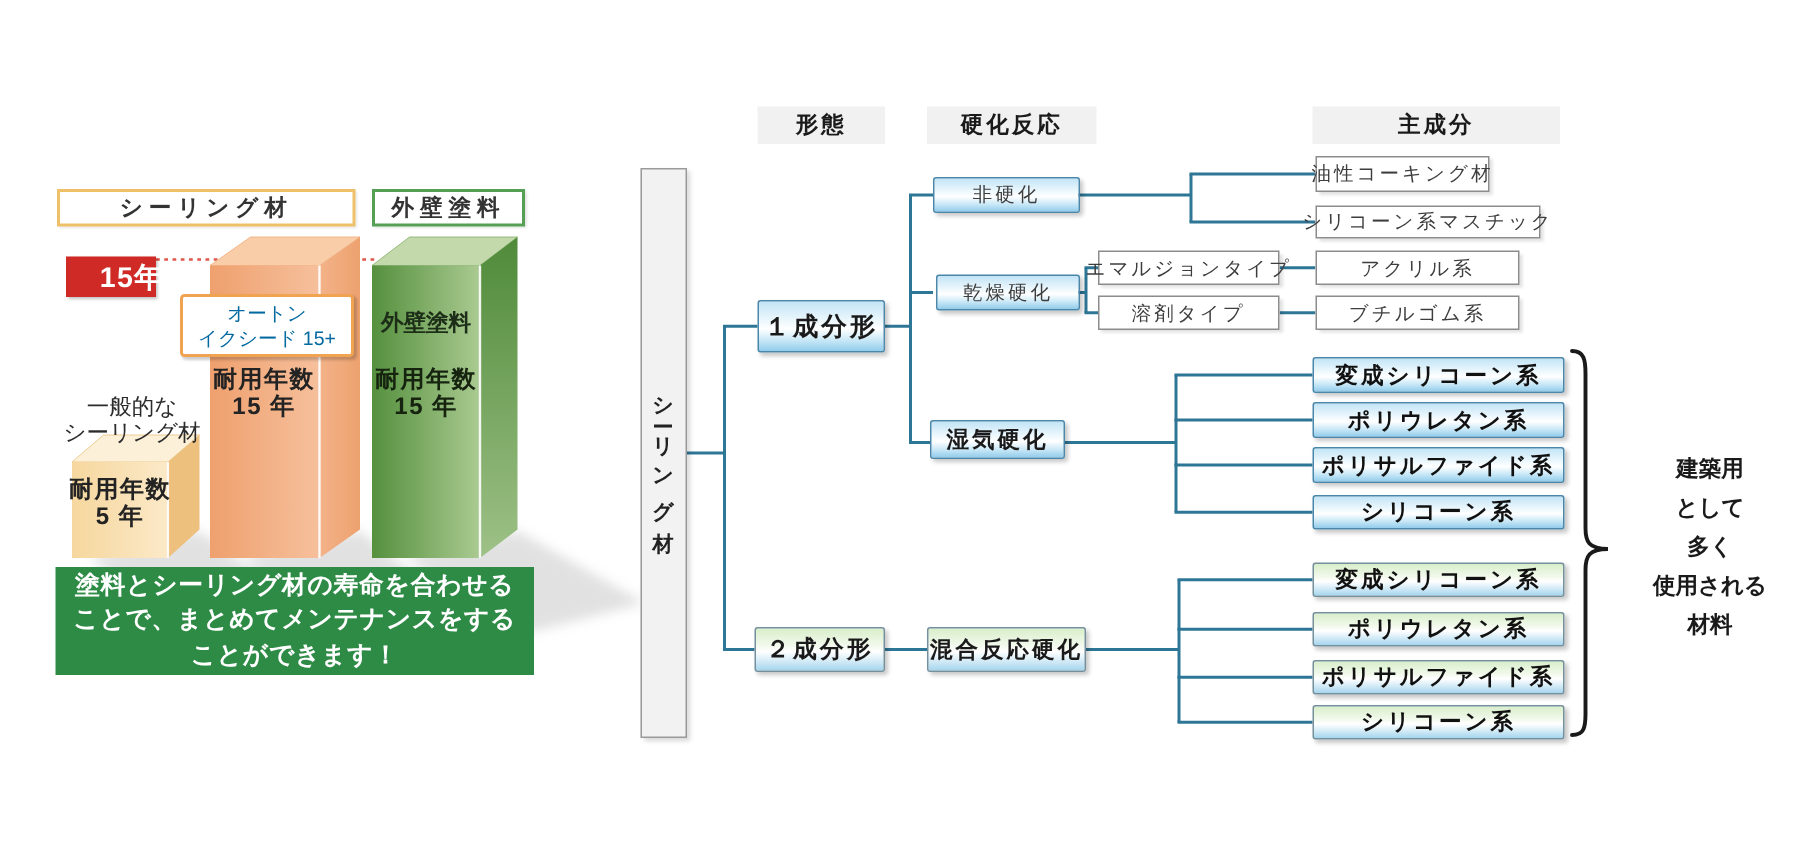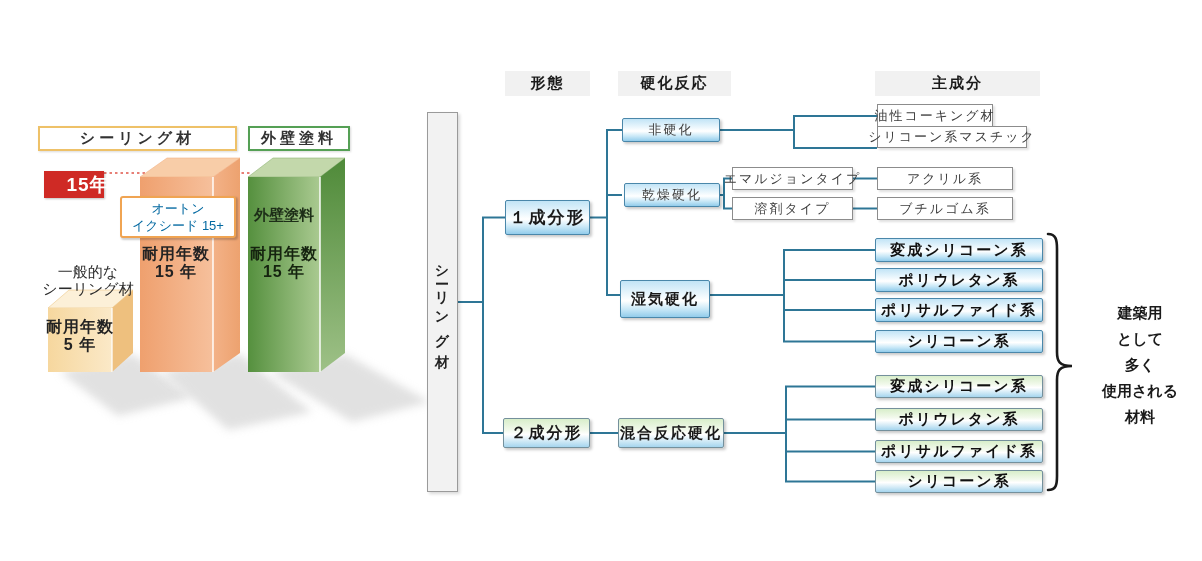--- a/index.html
+++ b/index.html
@@ -151,20 +151,25 @@
   </div>
 
   <div class="fbox" style="left:244px;top:205px;width:80px;height:20px;font-size:15px;font-weight:600;color:#1d2e18;">
     <span>外壁塗料</span>
   </div>
   <div class="fbox bar-value" style="left:244px;top:243px;width:80px;height:40px;flex-direction:column;color:#15230f;">
     <span>耐用年数</span>
     <span>15 年</span>
   </div>
 
+  <div class="fbox msg" style="left:37px;top:378px;width:319px;height:72px;flex-direction:column;">
+    <span>塗料とシーリング材の寿命を合わせる</span>
+    <span>ことで、まとめてメンテナンスをする</span>
+    <span>ことができます！</span>
+  </div>
 
   <svg class="abs" style="left:0;top:0;" width="1202" height="561" viewBox="0 0 1202 561">
     <g stroke="#2e7696" stroke-width="2" fill="none">
       <path d="M458,302 H483"></path>
       <path d="M483,217.5 V433"></path>
       <path d="M482,217.5 H505"></path>
       <path d="M482,433 H503"></path>
       <path d="M590,217.5 H607"></path>
       <path d="M607,130 V295"></path>
       <path d="M606,130 H622"></path>
@@ -218,38 +223,38 @@
   <div class="fbox skin-green t-mid" style="left:503px;top:418px;width:87px;height:30px;font-size:16px;">
     <span>２成分形</span>
   </div>
 
   <div class="fbox skin-blue t-reg" style="left:622px;top:118px;width:98px;height:24px;">
     <span>非硬化</span>
   </div>
   <div class="fbox skin-blue t-reg" style="left:624px;top:183px;width:96px;height:24px;">
     <span>乾燥硬化</span>
   </div>
-  <div class="fbox skin-blue t-mid" style="left:620px;top:280px;width:90px;height:38px;">
+  <div class="fbox skin-blue t-mid" style="left:620px;top:280px;width:90px;height:26px;">
     <span>湿気硬化</span>
   </div>
   <div class="fbox skin-green t-mid" style="left:618px;top:418px;width:106px;height:30px;">
     <span>混合反応硬化</span>
   </div>
 
   <div class="fbox skin-white t-reg" style="left:732px;top:167px;width:121px;height:23px;">
     <span>エマルジョンタイプ</span>
   </div>
   <div class="fbox skin-white t-reg" style="left:732px;top:197px;width:121px;height:23px;">
     <span>溶剤タイプ</span>
   </div>
 
   <div class="fbox skin-white t-reg" style="left:877px;top:104px;width:116px;height:24px;">
     <span>油性コーキング材</span>
   </div>
-  <div class="fbox skin-white t-reg" style="left:877px;top:126px;width:150px;height:22px;">
+  <div class="fbox skin-white t-reg" style="left:877px;top:137px;width:150px;height:22px;">
     <span>シリコーン系マスチック</span>
   </div>
   <div class="fbox skin-white t-reg" style="left:877px;top:167px;width:136px;height:23px;">
     <span>アクリル系</span>
   </div>
   <div class="fbox skin-white t-reg" style="left:877px;top:197px;width:136px;height:23px;">
     <span>ブチルゴム系</span>
   </div>
 
   <div class="fbox skin-blue t-prod" style="left:875px;top:238px;width:168px;height:24px;">

